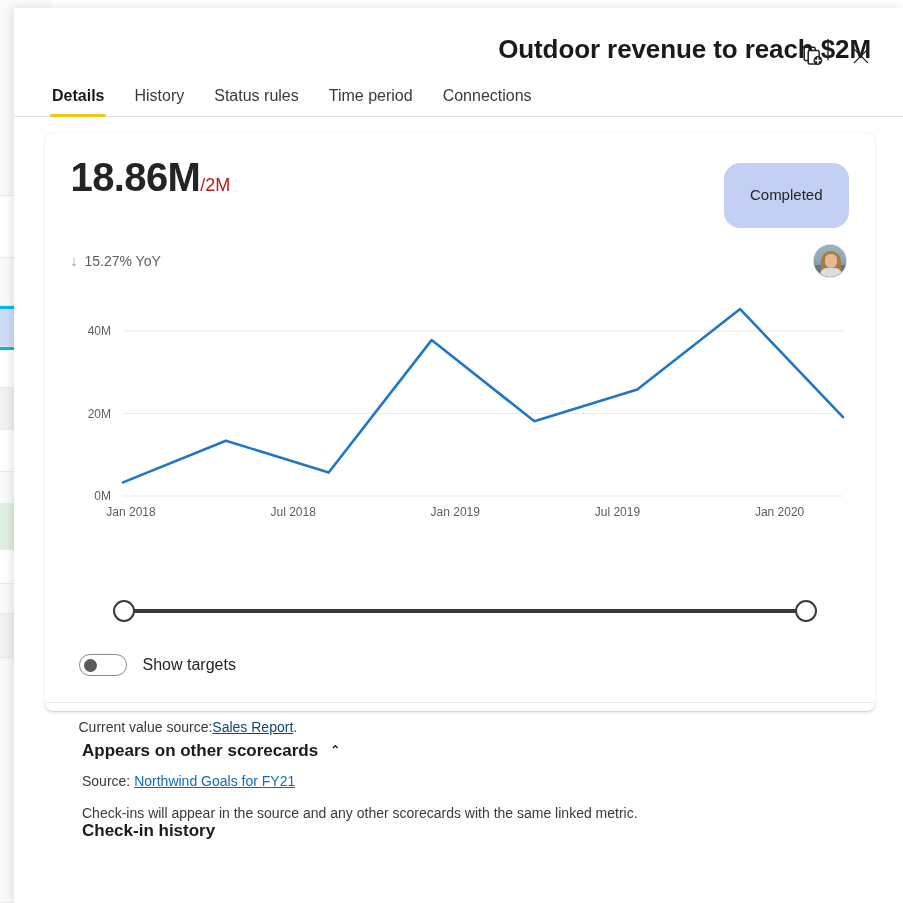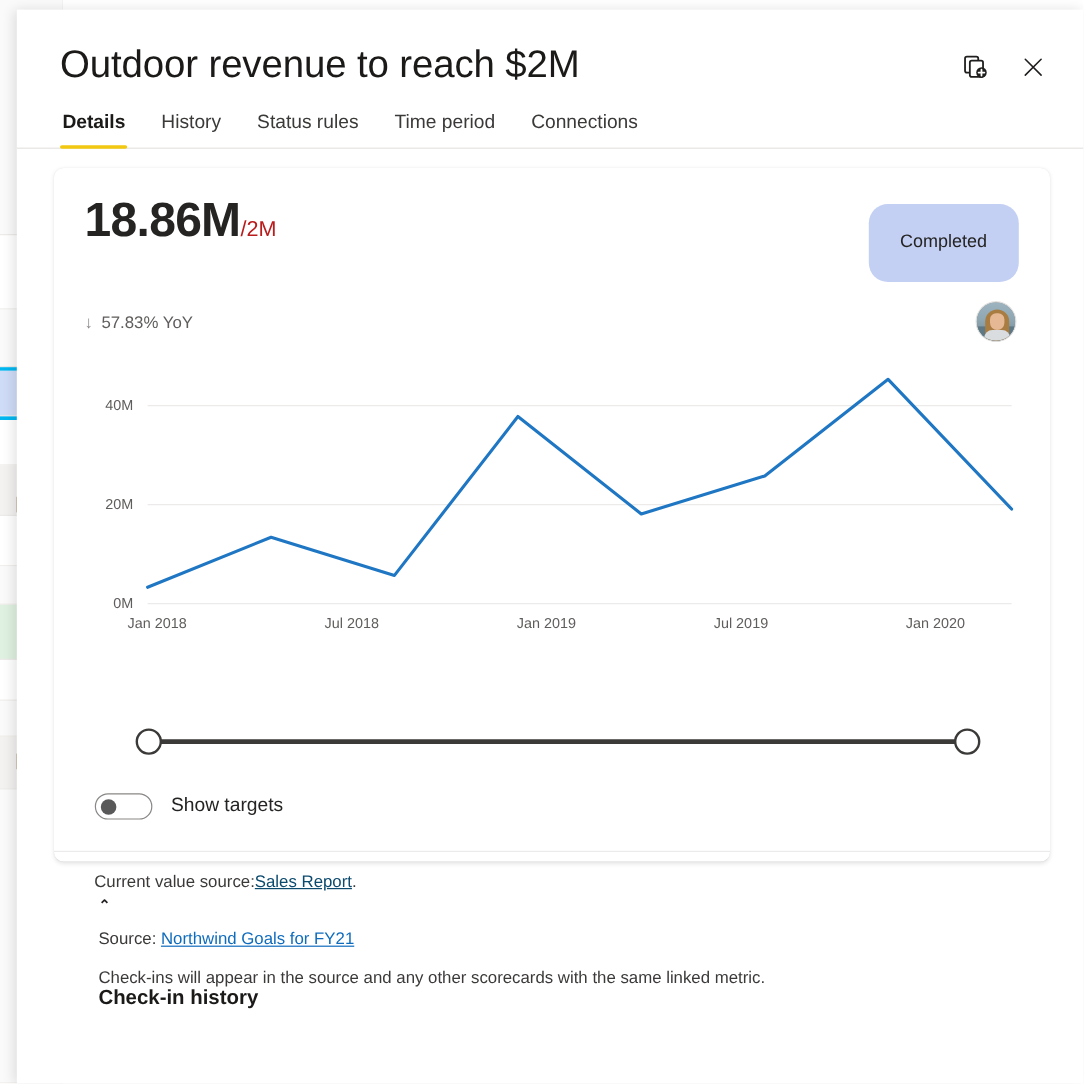--- a/index.html
+++ b/index.html
@@ -45,22 +45,22 @@
   #panel {
     position:absolute; left:14px; top:8px; width:889px; height:895px;
     background:#ffffff;
     box-shadow: -2px 0 10px rgba(0,0,0,.12);
     overflow:hidden;
   }
 
   
   #panel-header { position:relative; padding:26px 32px 0 36px; }
   #panel-title {
-    font-size:32px; font-weight:400; letter-spacing:-.1px;
-    color:#1b1a19; line-height:1.2; margin:0;
+    font-size:26px; font-weight:700; letter-spacing:-.1px;
+    color:#1b1a19; line-height:1.2; margin:0;text-align:right;
   }
   .header-actions {
     position:absolute; right:28px; top:34px;
     display:flex; align-items:center; gap:20px;
   }
   .hicon {
     width:28px; height:28px; display:flex; align-items:center;
     justify-content:center; cursor:pointer; color:#201f1e;
   }
 
@@ -237,21 +237,21 @@
         <div id="kpi-value">
           <span>18.86M</span>
             <span id="kpi-target">/2M</span>
         </div>
         <div id="status-badge">Completed</div>
       </div>
 
       <div class="trend-row">
         <div id="kpi-trend">
           <span class="arrow-down">↓</span>
-          <span>57.83% YoY</span>
+          <span>15.27% YoY</span>
         </div>
         <div id="avatar">
           <div class="sky"></div>
           <div class="water"></div>
           <div class="hair"></div>
           <div class="face"></div>
           <div class="body"></div>
         </div>
       </div>
 
@@ -293,20 +293,21 @@
 
       <div id="card-divider"></div>
 
       <div id="source-line">
         <span>Current value source:</span><a>Sales Report</a><span>.</span>
       </div>
     </div>
 
     <div id="sections">
       <div class="section-head">
+        <span>Appears on other scorecards</span>
         <span class="chev">⌃</span>
       </div>
 
       <div id="appears-source">
         <span>Source:</span>
         <a>Northwind Goals for FY21</a>
       </div>
 
       <div id="appears-note">Check-ins will appear in the source and any other scorecards with the same linked metric.</div>
 

